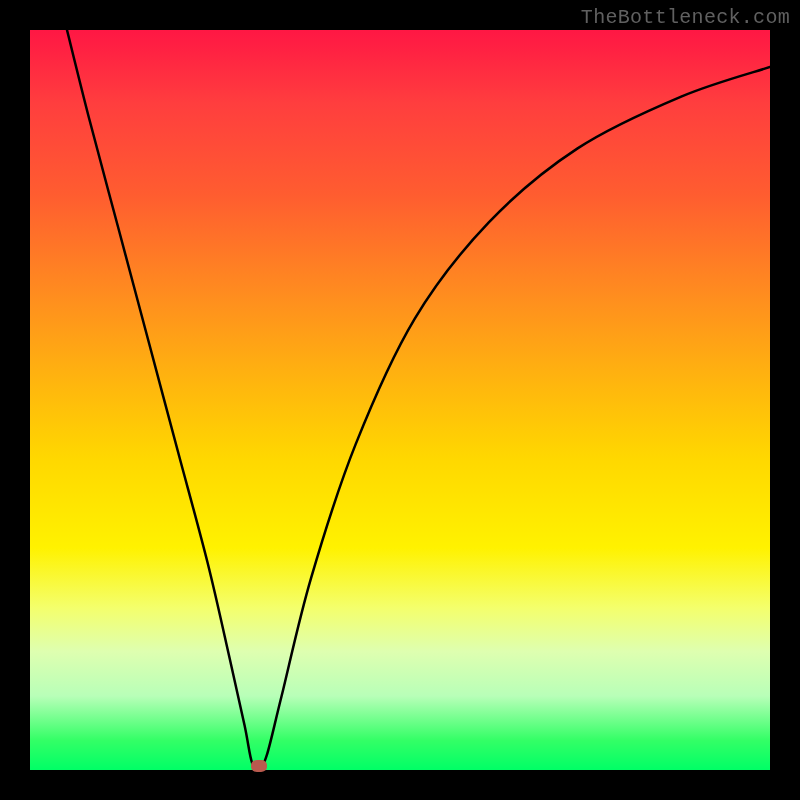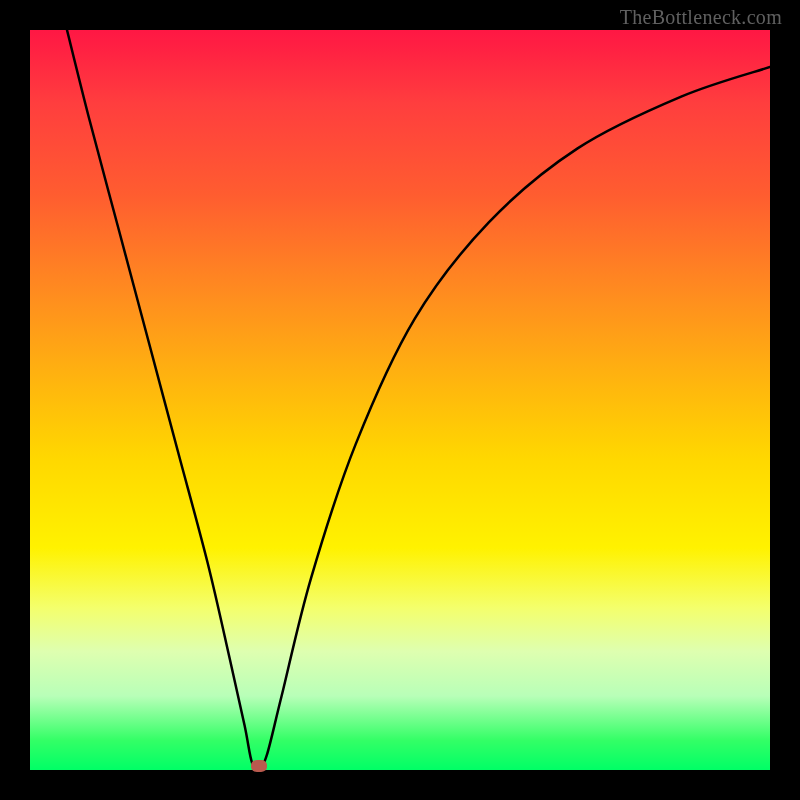--- a/index.html
+++ b/index.html
@@ -35,22 +35,22 @@
       #deffb0 84%,
       #b8ffb8 90%,
       #33ff66 96%,
       #00ff66 100%
     );
     box-sizing: border-box;
   }
   .watermark {
     position: absolute;
     top: 6px;
-    right: 18px;
-    font-family: Liberation Serif, serif;
+    right: 10px;
+    font-family: Liberation Mono, monospace;
     font-size: 20px;
     color: #606060;
     letter-spacing: 0.3px;
     user-select: none;
   }
   svg.curve {
     position: absolute;
     left: 0;
     top: 0;
     width: 740px;

